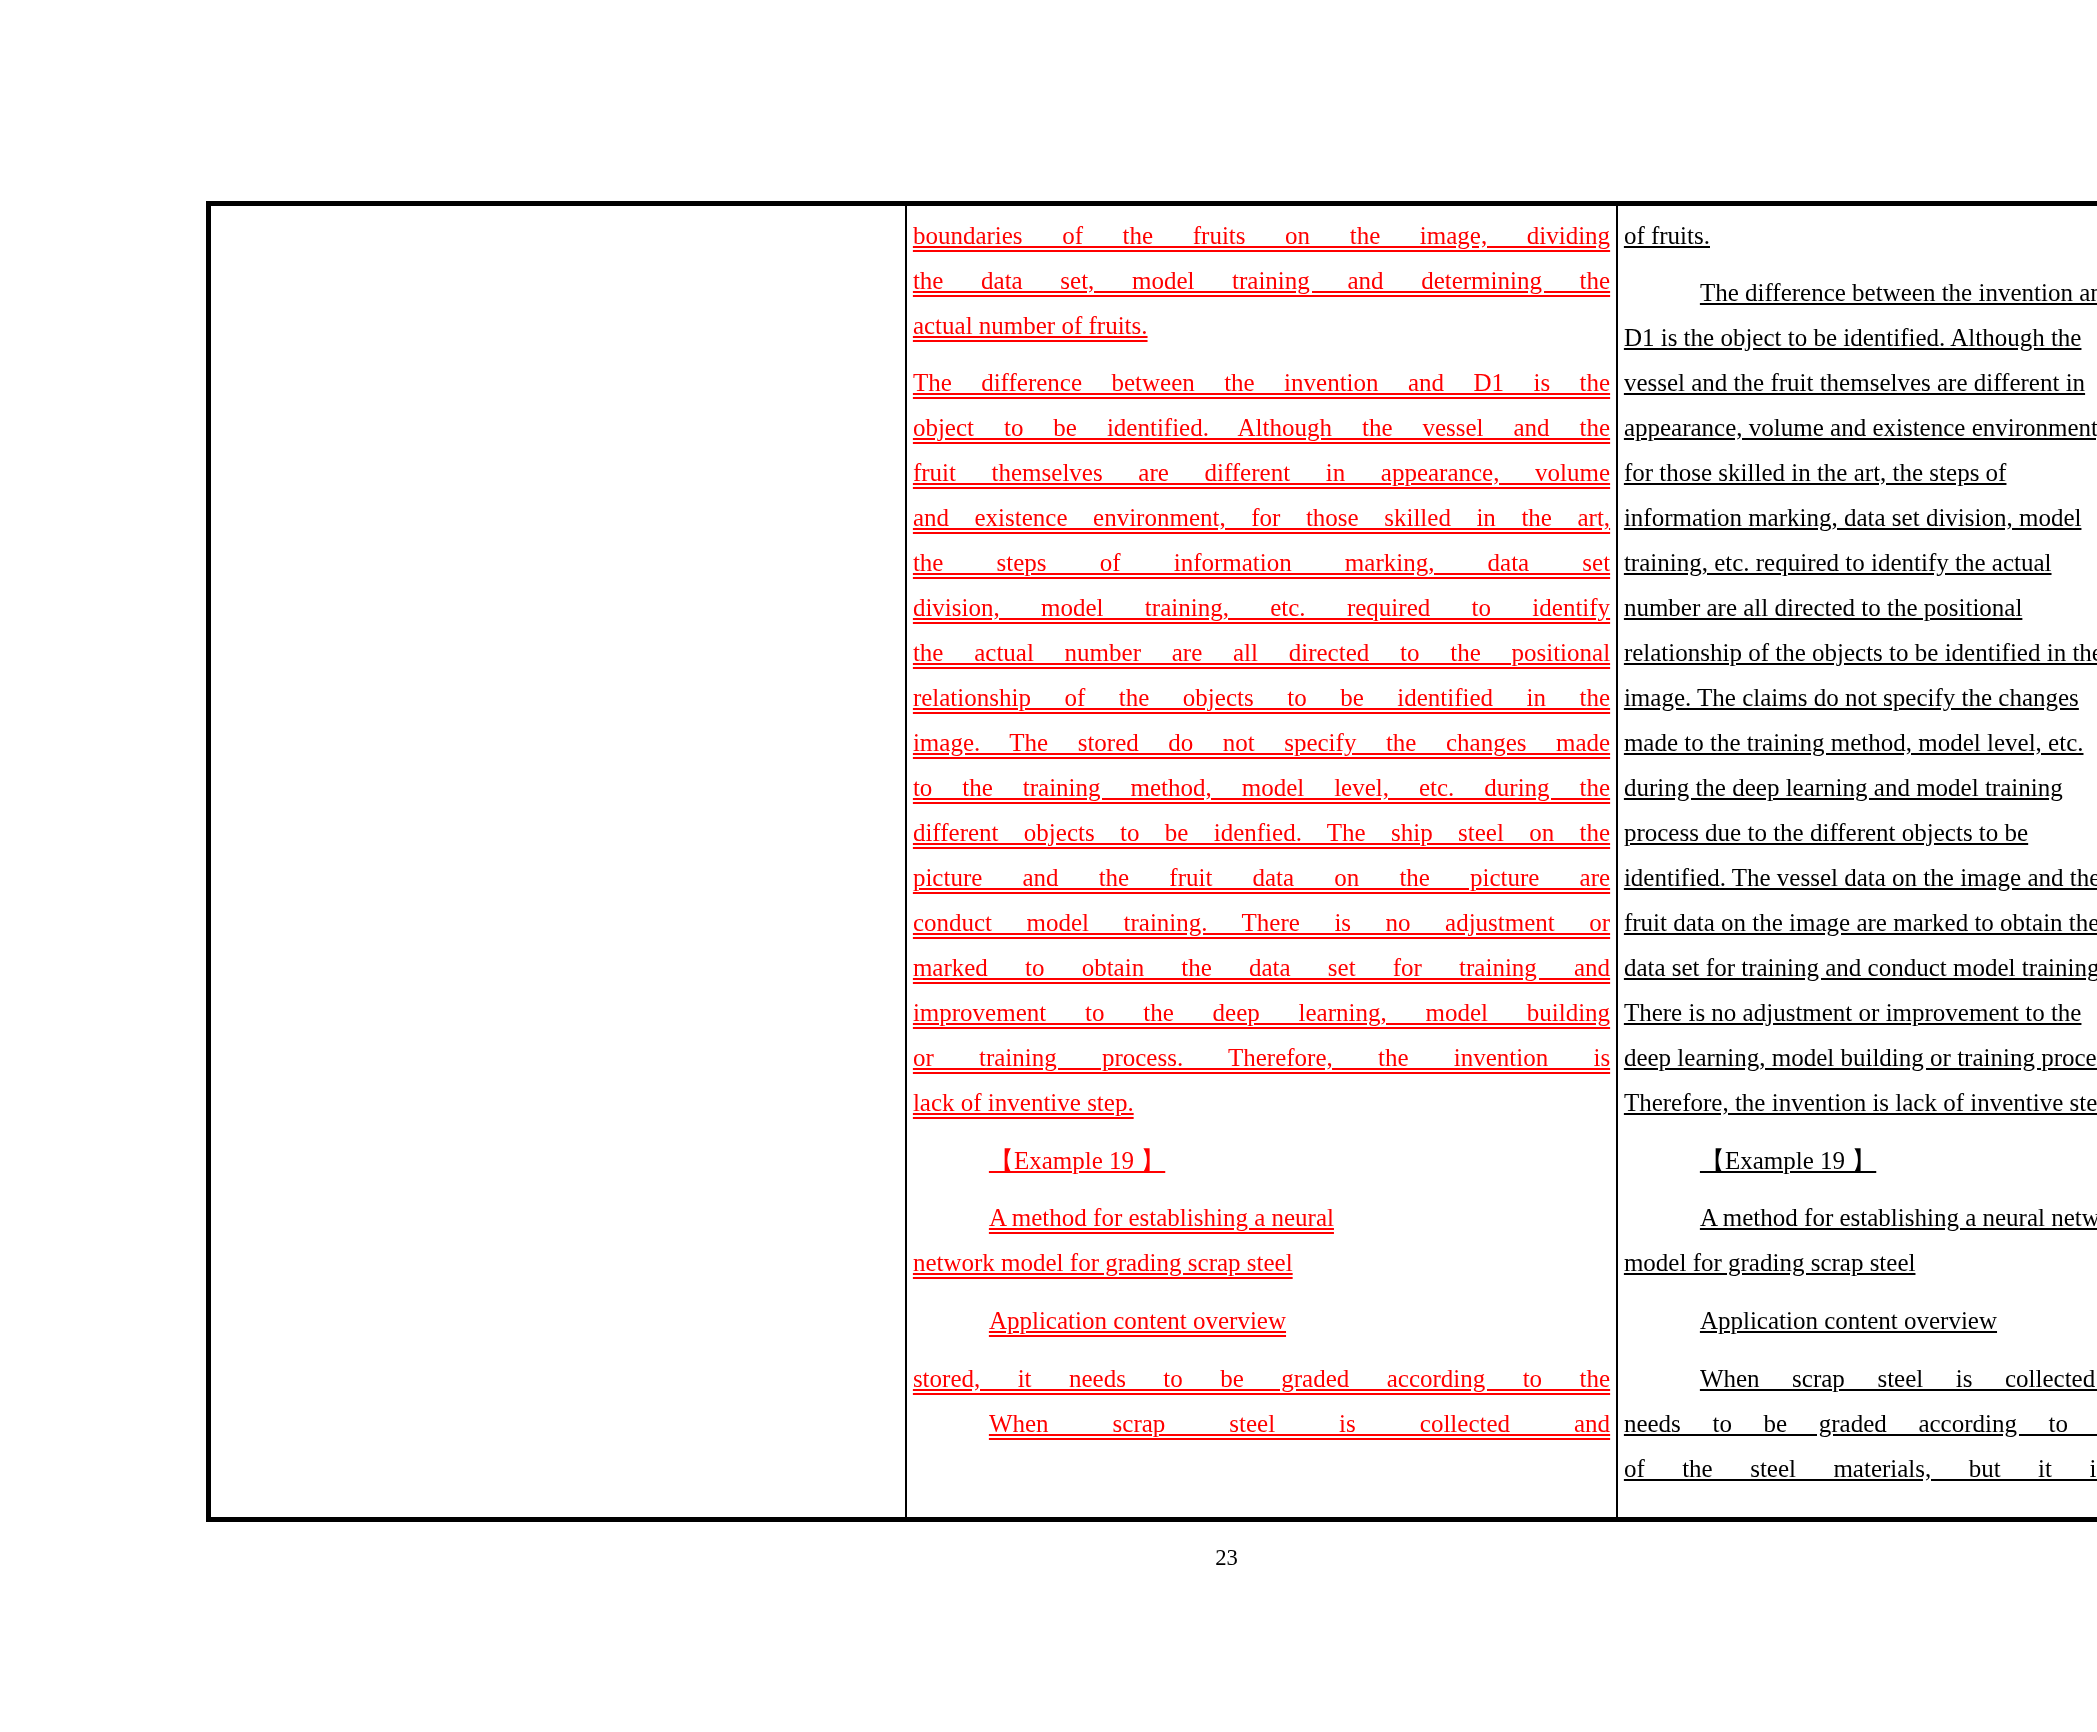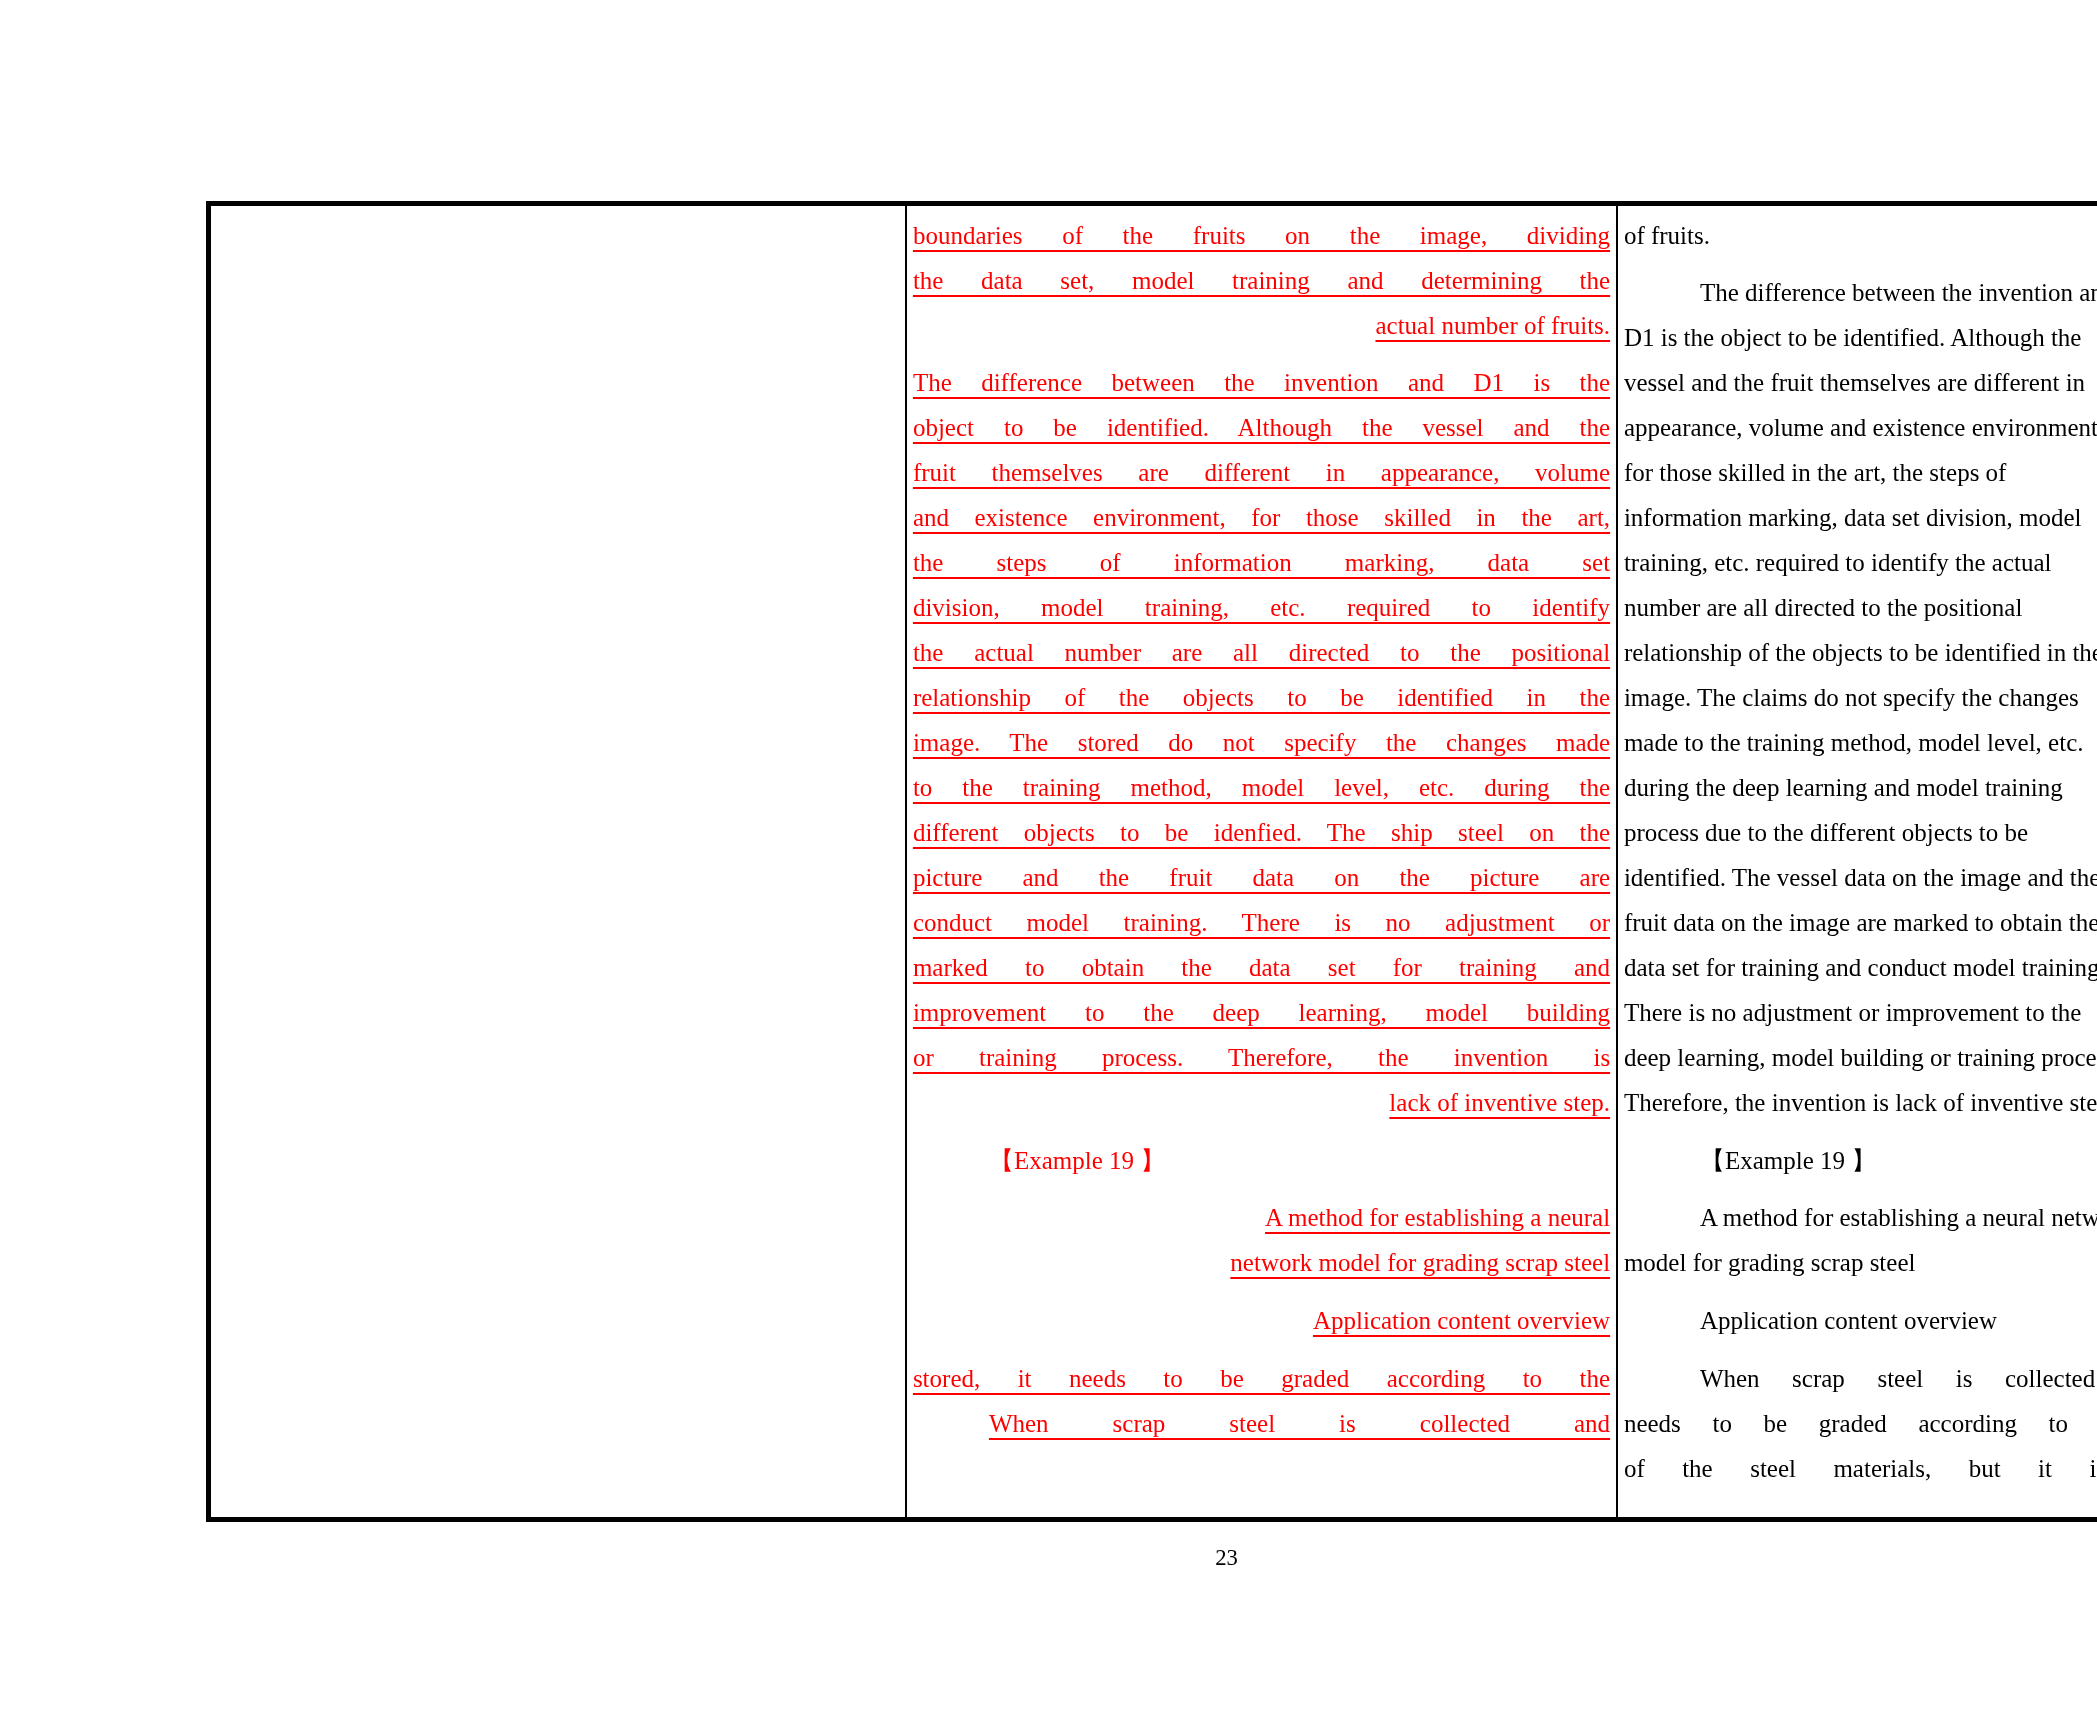--- a/index.html
+++ b/index.html
@@ -30,36 +30,35 @@
   .col-left {
     width: 696px;
     border-right: 2.1px solid #000000;
     padding: 0;
   }
   .col-middle {
     width: 711px;
     border-right: 2.1px solid #000000;
   }
   .col-right { flex: 1; }
-  .para { margin: 0 0 12.6px 0; }
+  .para { margin: 0 0 12.6px 0; text-decoration: underline; }
   .line {
     font-size: 25px;
     line-height: 45px;
     white-space: normal;
   }
   .line.stretch {
     text-align: justify;
     text-align-last: justify;
   }
   .line.indent { text-indent: 76px; }
   .line.underline {
     text-decoration: underline;
     text-decoration-thickness: 1.7px;
     text-underline-offset: 5.9px;
-    text-align: right;
   }
   .page-number {
     position: absolute;
     top: 1545px;
     left: 0;
     width: 100%;
     text-align: center;
     font-size: 22.7px;
     line-height: 25px;
     color: #000000;

